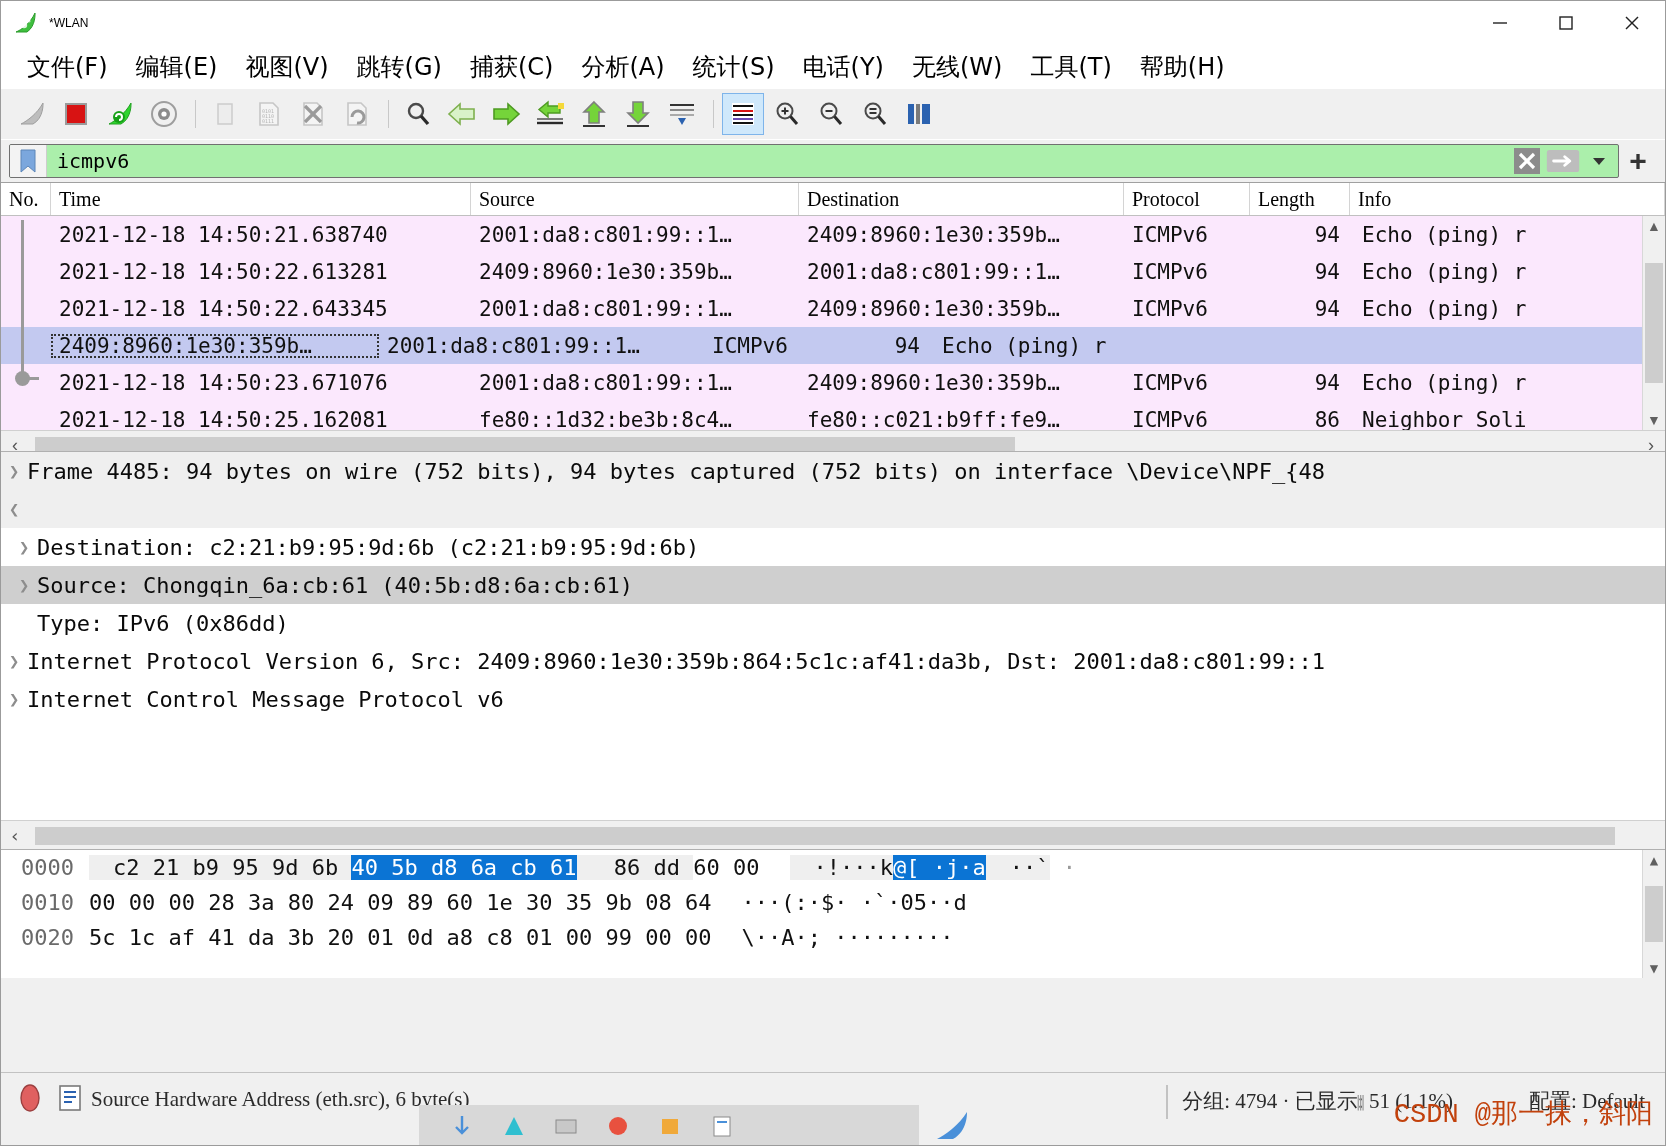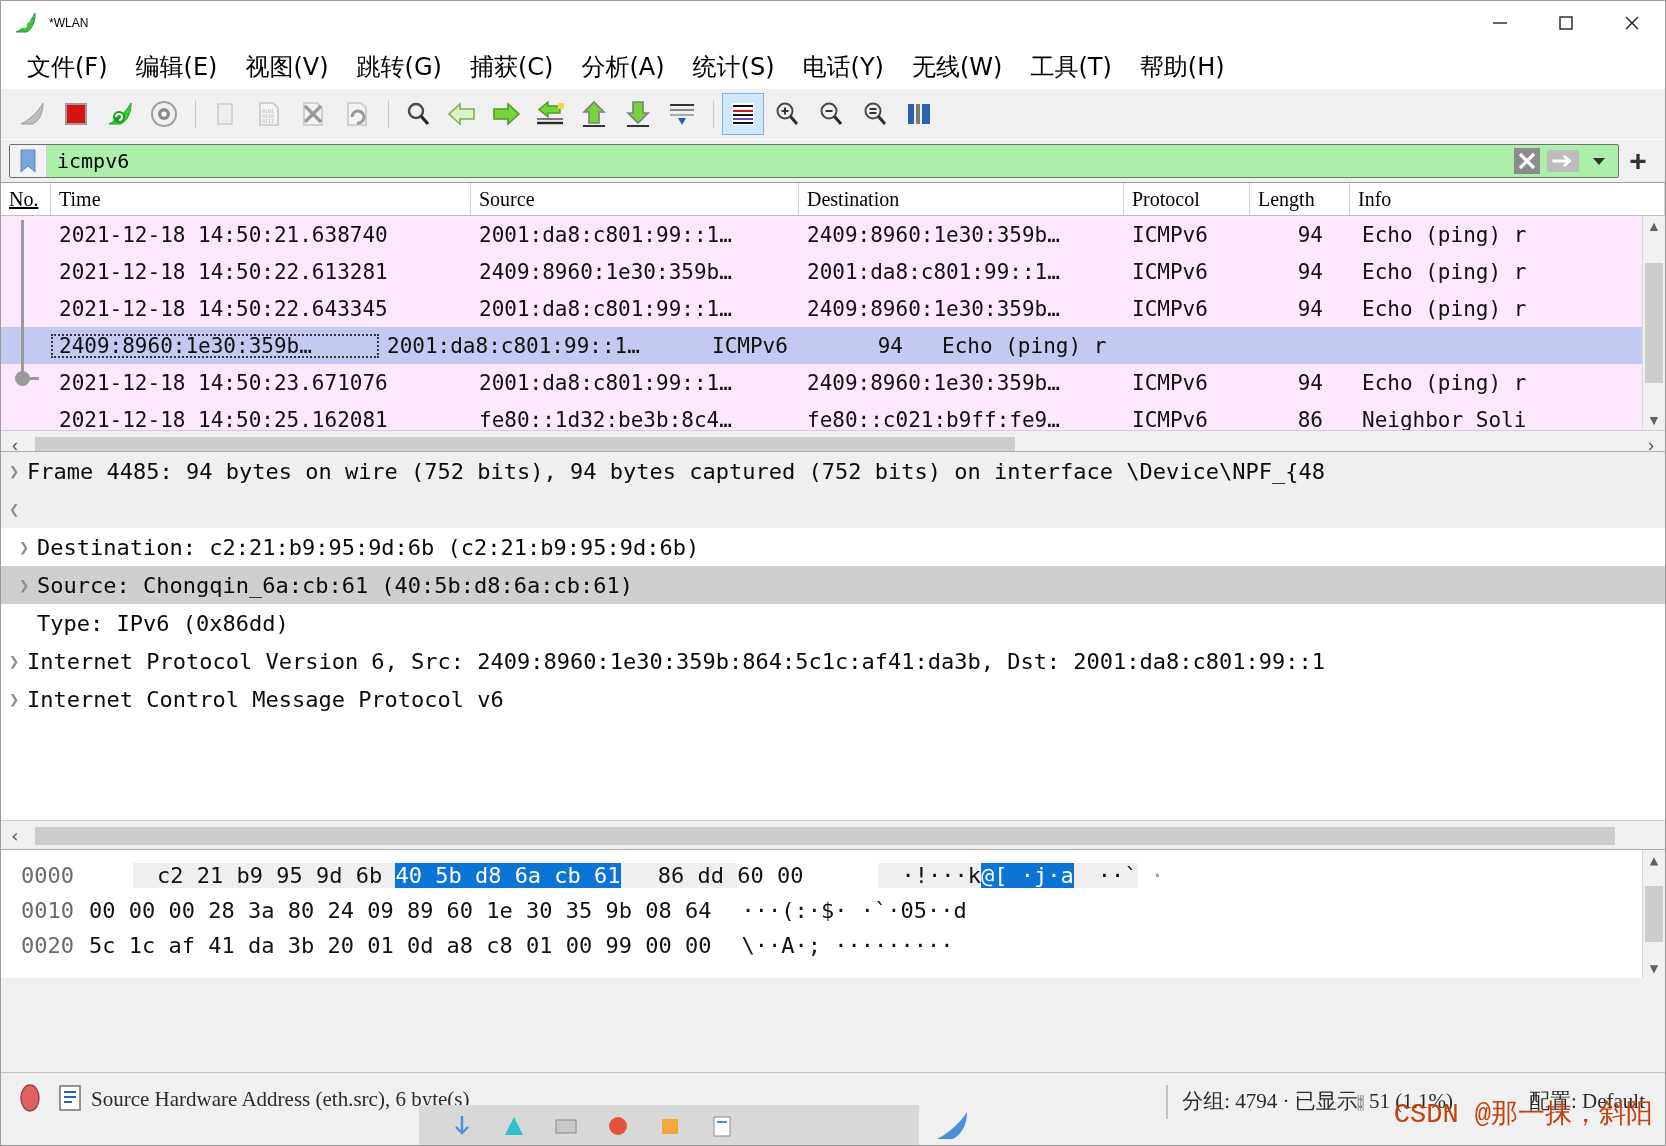--- a/index.html
+++ b/index.html
@@ -144,26 +144,26 @@
     align-items: center;
     font-family: "DejaVu Sans Mono", monospace;
     font-size: 21px;
     color: #10100f;
     white-space: nowrap;
   }
   .plrow.icmp { background: #fbe8fd; }
   .plrow.selected { background: #c3c9f0; }
   .cell { overflow: hidden; white-space: nowrap; box-sizing: border-box; padding-left: 8px; }
   .cell.focus { outline: 2px dotted #333; outline-offset: -2px; }
-  .num { width: 50px; text-decoration: underline; }
+  .num { width: 50px; }
   .time { width: 420px; }
   .src { width: 328px; }
   .dst { width: 325px; }
   .proto { width: 126px; }
-  .len { width: 100px; text-align: right; padding-right: 27px; padding-left: 0; }
+  .len { width: 100px; text-align: right; padding-right: 10px; padding-left: 0; }
   .info { flex: 1; padding-left: 12px; }
   .convmark {
     position: absolute; left: 20px; width: 3px;
     background: #9a9a9a;
   }
   .convdot {
     position: absolute; left: 14px; width: 15px; height: 15px;
     border-radius: 50%; background: #9a9a9a;
   }
   .convtick { position: absolute; left: 20px; height: 3px; width: 18px; background: #9a9a9a; }
@@ -597,21 +597,21 @@
     </div>
     <div class="hscroll">
       <div class="harrow">‹</div>
       <div class="htrack">
         <div class="hthumb" style="left:6px;width:1580px;"></div>
       </div>
     </div>
   </div>
 
   <div class="hexpane" style="height:128px;border-top:1px solid #b0b0b0;">
-    <div class="hexrow" style="margin-top:8px;gap:44px;">
+    <div class="hexrow" style="">
       <div class="offs">0000</div>
       <div class="hexbytes">
         <span class="hl-gray2">c2 21 b9 95 9d 6b </span><span class="hl-blue">40 5b  d8 6a cb 61</span><span class="hl-gray2"> 86 dd </span><span>60 00</span>
       </div>
       <div class="ascii">
         <span class="hl-gray2">·!···k</span><span class="hl-blue">@[ ·j·a</span><span class="hl-gray2">··`</span><span class="dimdot"> ·</span>
       </div>
     </div>
     <div class="hexrow">
       <div class="offs">0010</div>

